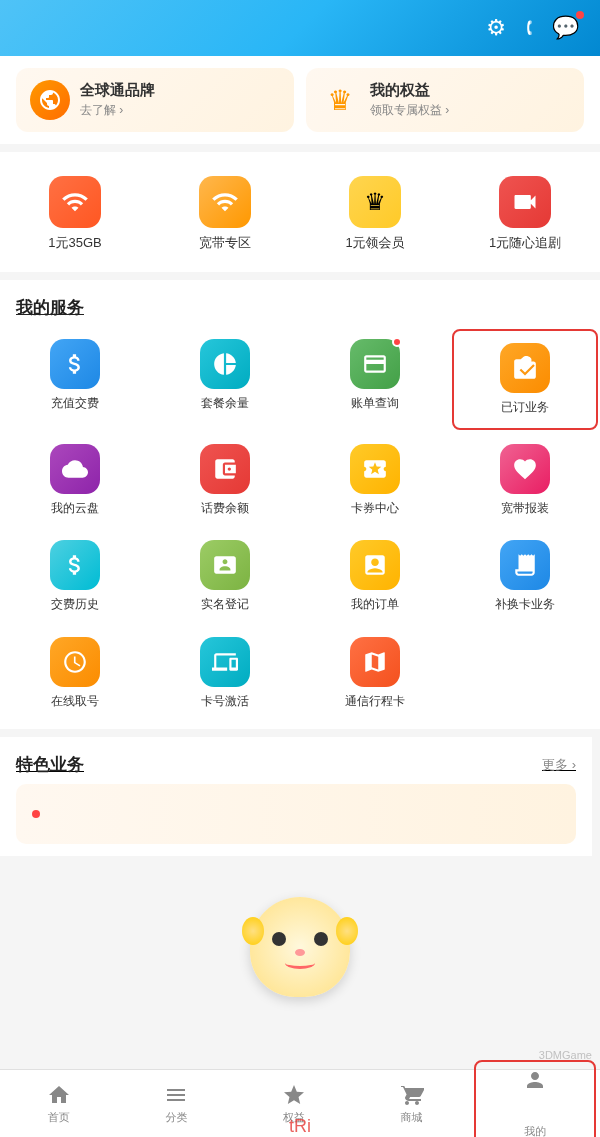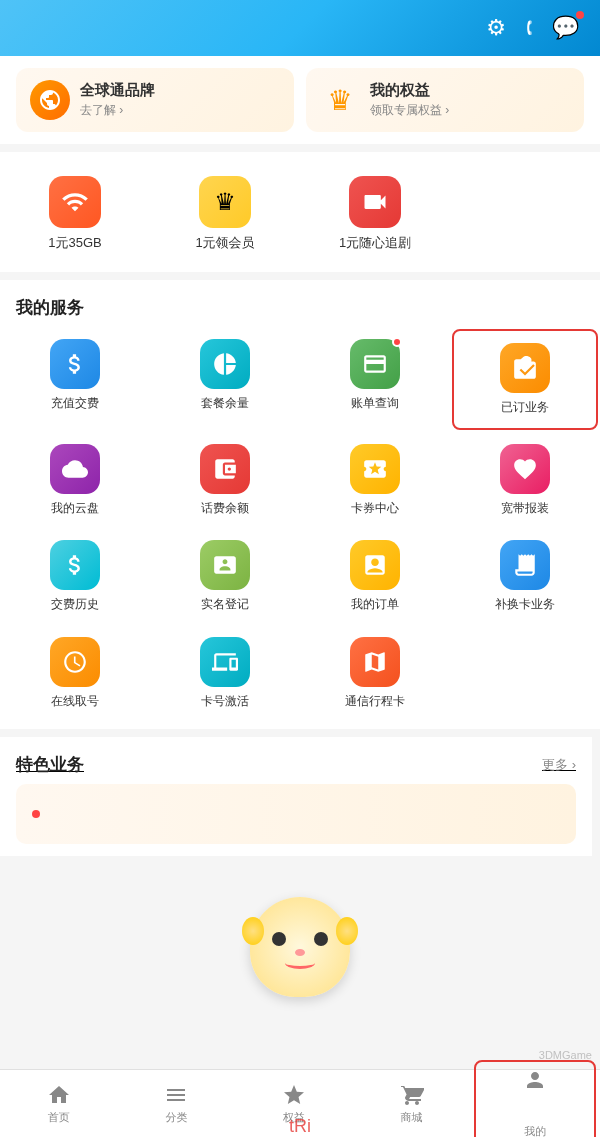--- a/index.html
+++ b/index.html
@@ -134,20 +134,21 @@
     .section {
       background: white;
       margin: 8px 0 0 0;
       padding: 0;
     }
     .section-header {
       padding: 16px 30px 8px 16px;
       font-size: 17px;
       font-weight: 600;
       color: #222;
+      text-decoration: underline;
     }
     .services-grid {
       display: grid;
       grid-template-columns: repeat(4, 1fr);
       gap: 0;
       padding: 0 0 8px 0;
     }
     .service-item {
       display: flex;
       flex-direction: column;
@@ -417,20 +418,28 @@
 
       <div class="quick-item">
         <div class="quick-icon orange">
           <svg width="28" height="28" viewBox="0 0 24 24" fill="white">
             <path d="M1 9l2 2c4.97-4.97 13.03-4.97 18 0l2-2C16.93 2.93 7.08 2.93 1 9zm8 8l3 3 3-3c-1.65-1.66-4.34-1.66-6 0zm-4-4l2 2c2.76-2.76 7.24-2.76 10 0l2-2C15.14 9.14 8.87 9.14 5 13z"></path>
           </svg>
         </div>
         <span class="quick-label">1元35GB</span>
       </div>
 
+      <div class="quick-item">
+        <div class="quick-icon amber">
+          <svg width="28" height="28" viewBox="0 0 24 24" fill="white">
+            <path d="M1 9l2 2c4.97-4.97 13.03-4.97 18 0l2-2C16.93 2.93 7.08 2.93 1 9zm8 8l3 3 3-3c-1.65-1.66-4.34-1.66-6 0zm-4-4l2 2c2.76-2.76 7.24-2.76 10 0l2-2C15.14 9.14 8.87 9.14 5 13z"></path>
+          </svg>
+        </div>
+        <span class="quick-label">宽带专区</span>
+      </div>
 
       <div class="quick-item">
         <div class="quick-icon yellow">
           <span style="font-size:24px;">♛</span>
         </div>
         <span class="quick-label">1元领会员</span>
       </div>
 
       <div class="quick-item">
         <div class="quick-icon red">

